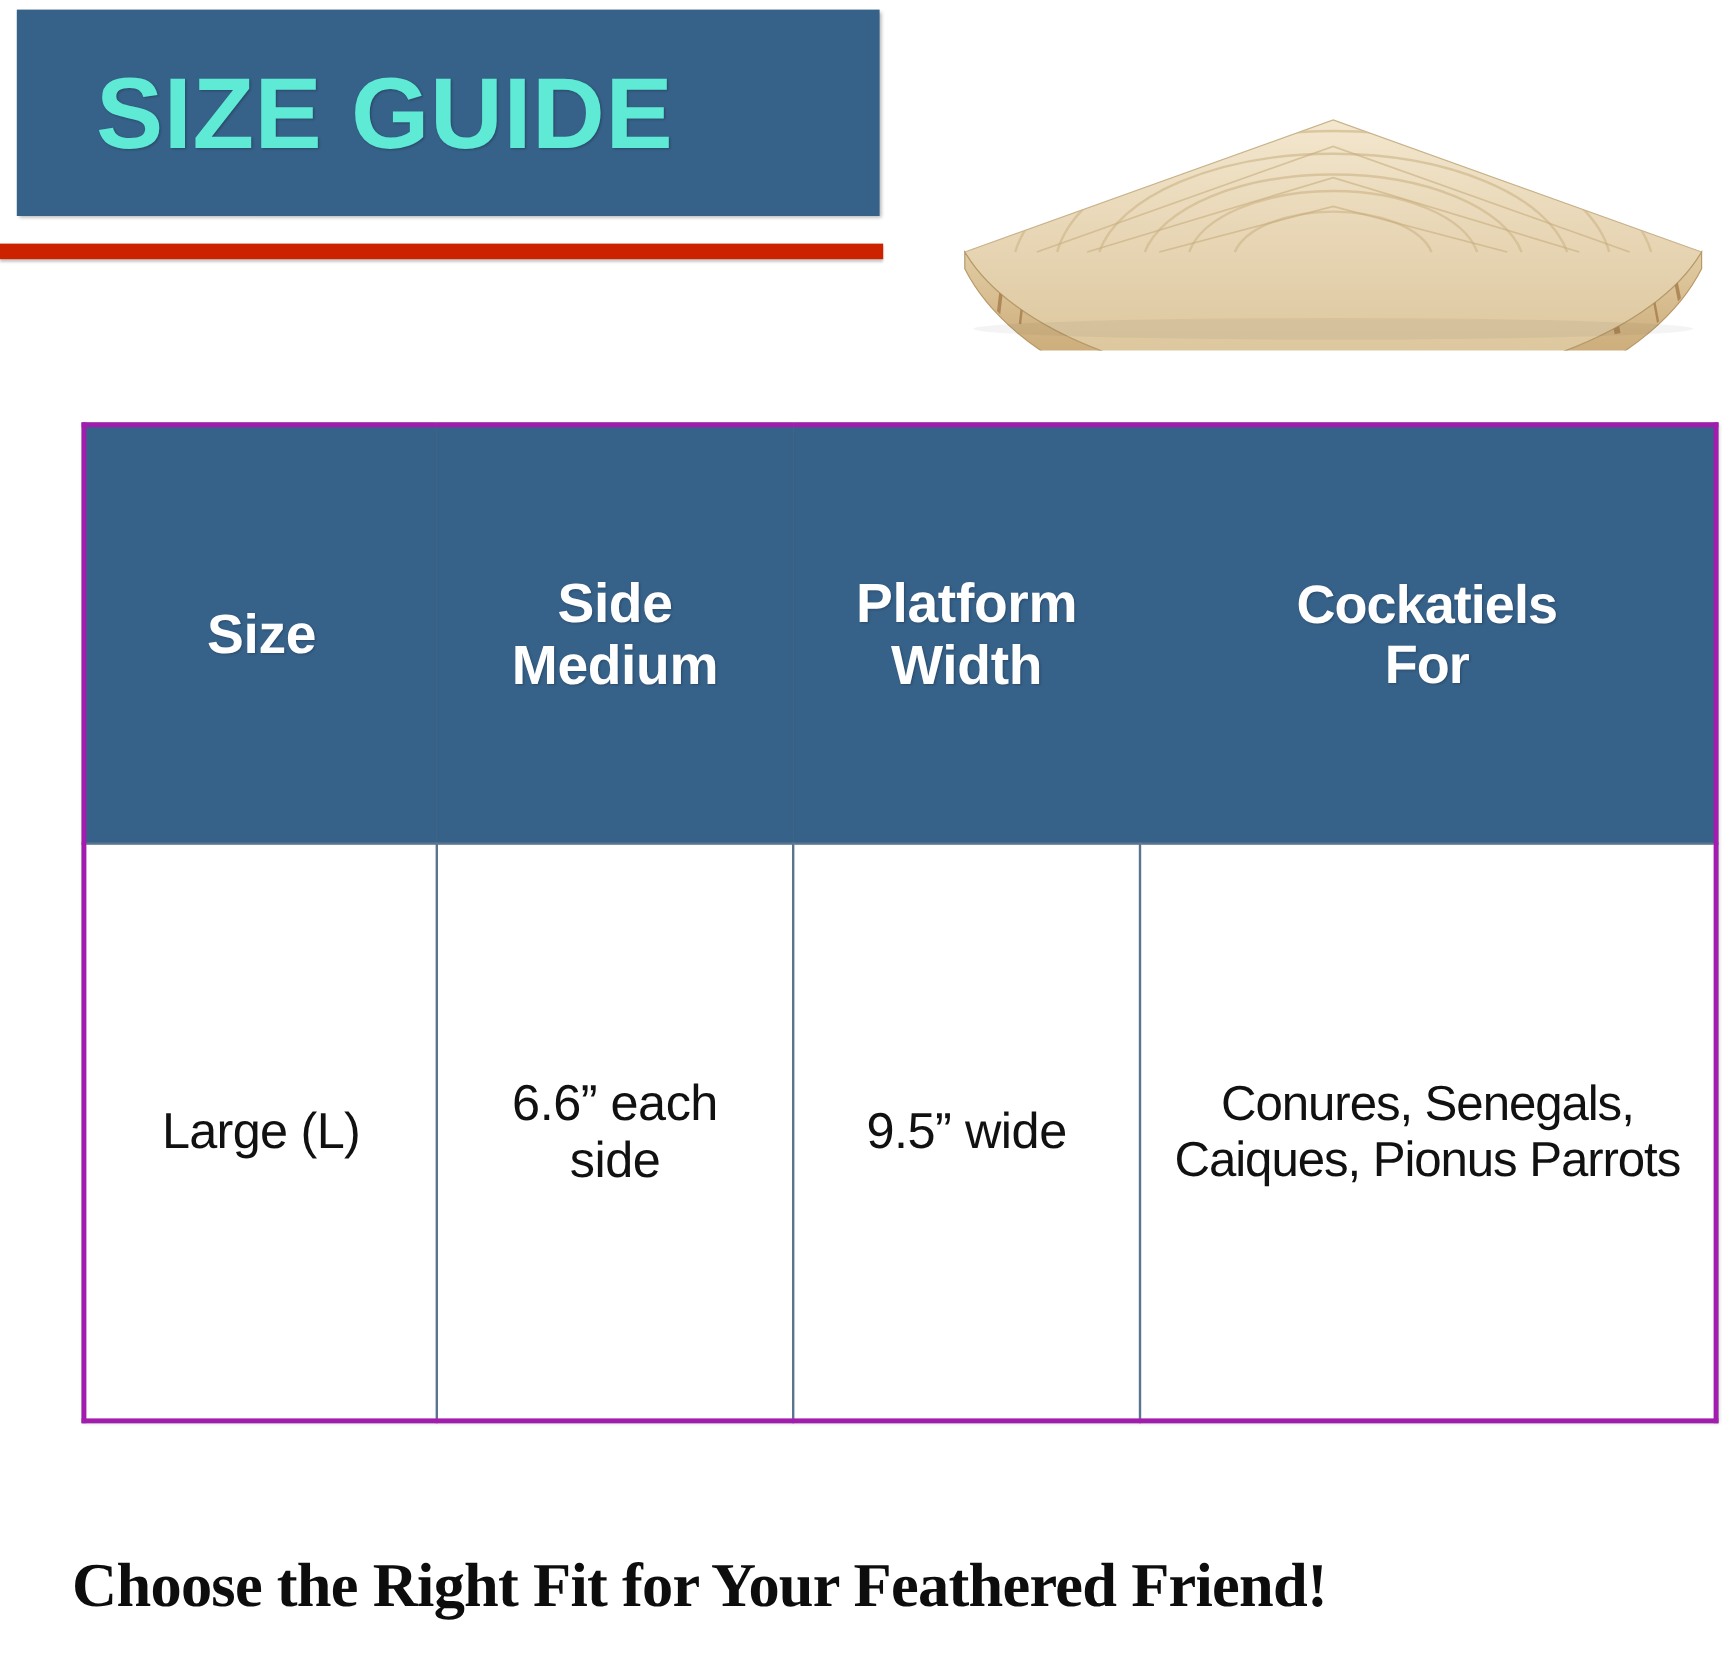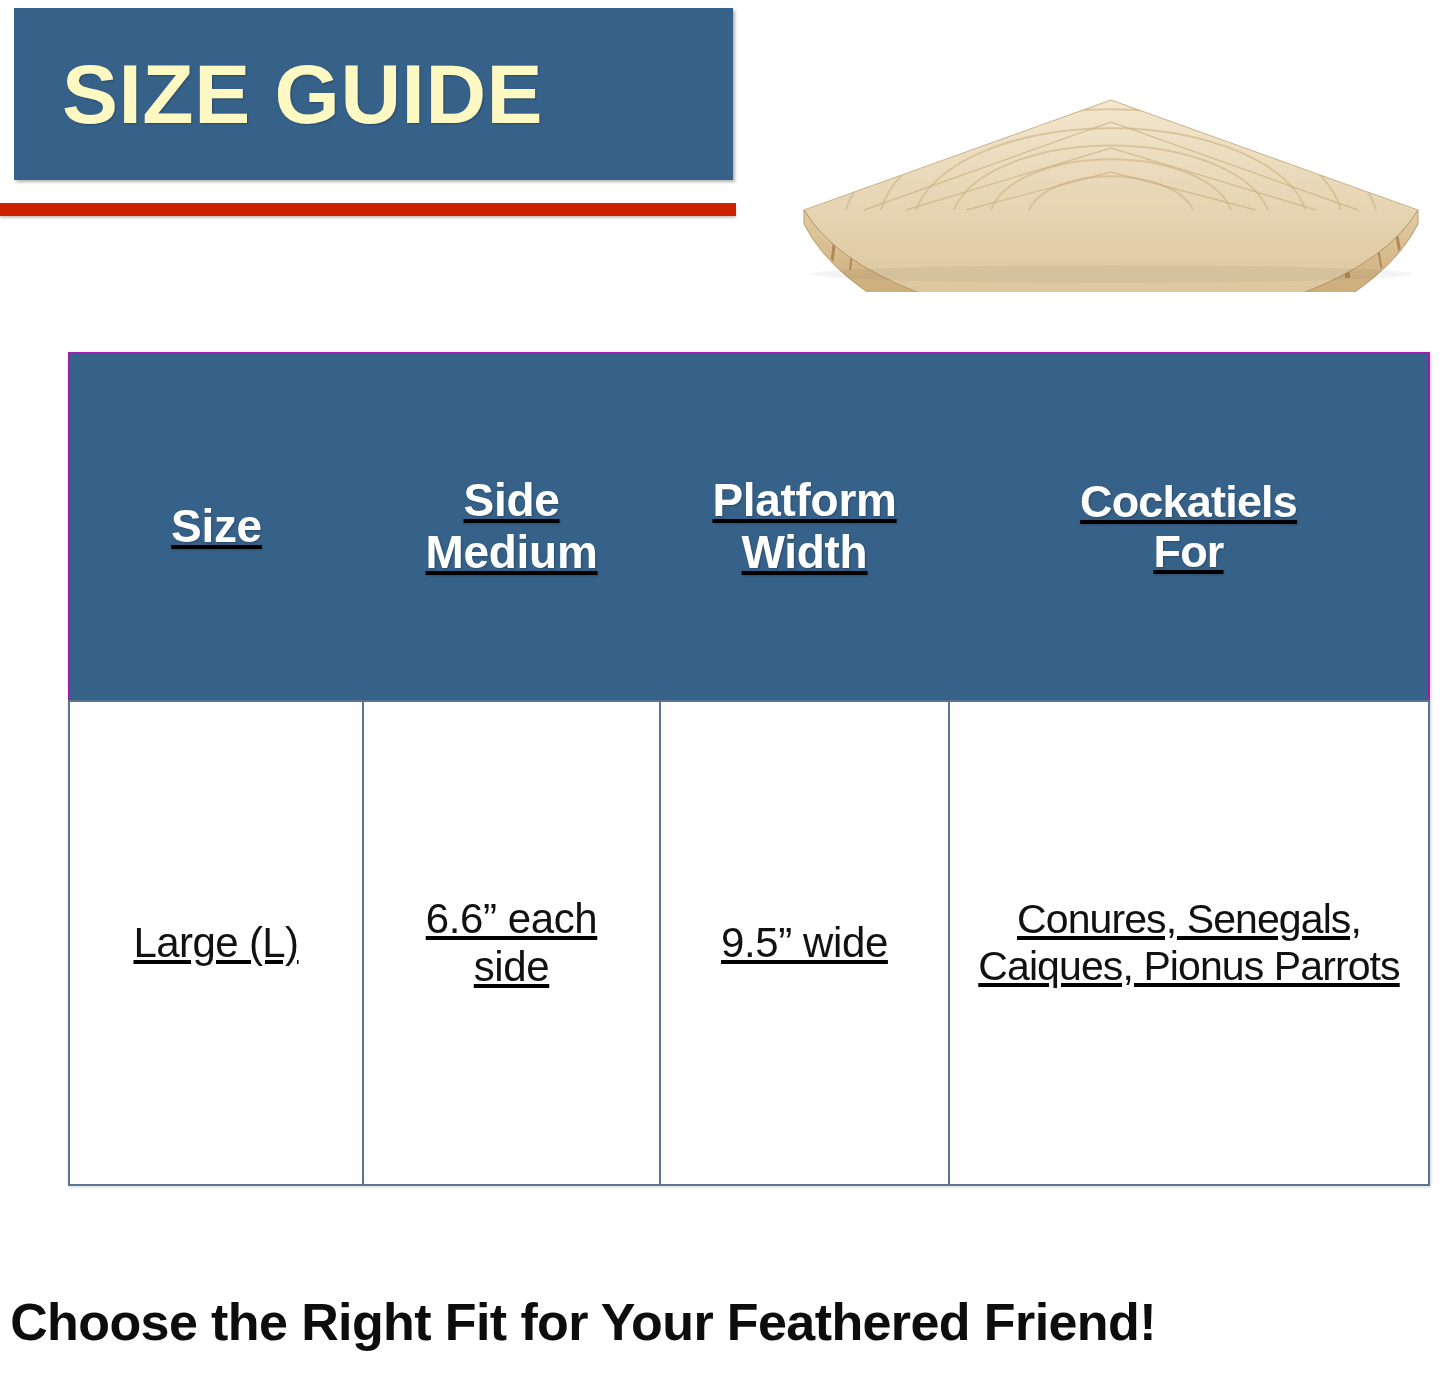--- a/index.html
+++ b/index.html
@@ -22,27 +22,27 @@
     left: 14px;
     top: 8px;
     width: 719px;
     height: 172px;
     background: #366189;
     box-shadow: 2px 2px 3px rgba(0,0,0,0.30);
     display: flex;
     align-items: center;
   }
   .banner-title {
-    color: #fef9c3;
+    color: #5eead4;
     font-family: "Liberation Sans", sans-serif;
     font-weight: bold;
     font-size: 84px;
     letter-spacing: 0.5px;
     line-height: 1;
-    margin-left: 48px;
+    margin-left: 66px;
     white-space: nowrap;
     text-shadow: 1px 1px 2px rgba(0,0,0,0.25);
   }
 
   
   .red-rule {
     position: absolute;
     left: 0px;
     top: 203px;
     width: 736px;
@@ -61,26 +61,25 @@
   }
   .product-photo svg { display: block; width: 100%; height: 100%; }
 
   
   .size-table {
     position: absolute;
     left: 68px;
     top: 352px;
     width: 1360px;
     height: 834px;
-    border: 2px solid #a21caf;
+    border: 4px solid #a21caf;
     border-collapse: collapse;
     table-layout: fixed;
     background: #737373;
     box-shadow: 1px 1px 3px rgba(0,0,0,0.18);
-    text-decoration: underline;
   }
   .size-table col.c-size { width: 294px; }
   .size-table col.c-side { width: 297px; }
   .size-table col.c-plat { width: 289px; }
   .size-table col.c-rec  { width: 480px; }
 
   .size-table thead th {
     background: #366189;
     color: #ffffff;
     font-family: "Liberation Sans", sans-serif;
@@ -120,21 +119,21 @@
   .cell-line { display: block; white-space: nowrap; }
 
   
   .footer-note {
     position: absolute;
     left: 0px;
     top: 1292px;
     width: 1166px;
     text-align: center;
     color: #0d0d0d;
-    font-family: Liberation Sans, sans-serif;
+    font-family: Liberation Serif, serif;
     font-weight: bold;
     font-size: 52px;
     letter-spacing: -0.6px;
     white-space: nowrap;
   }
 </style>
 </head>
 <body>
 
 <div class="banner">

